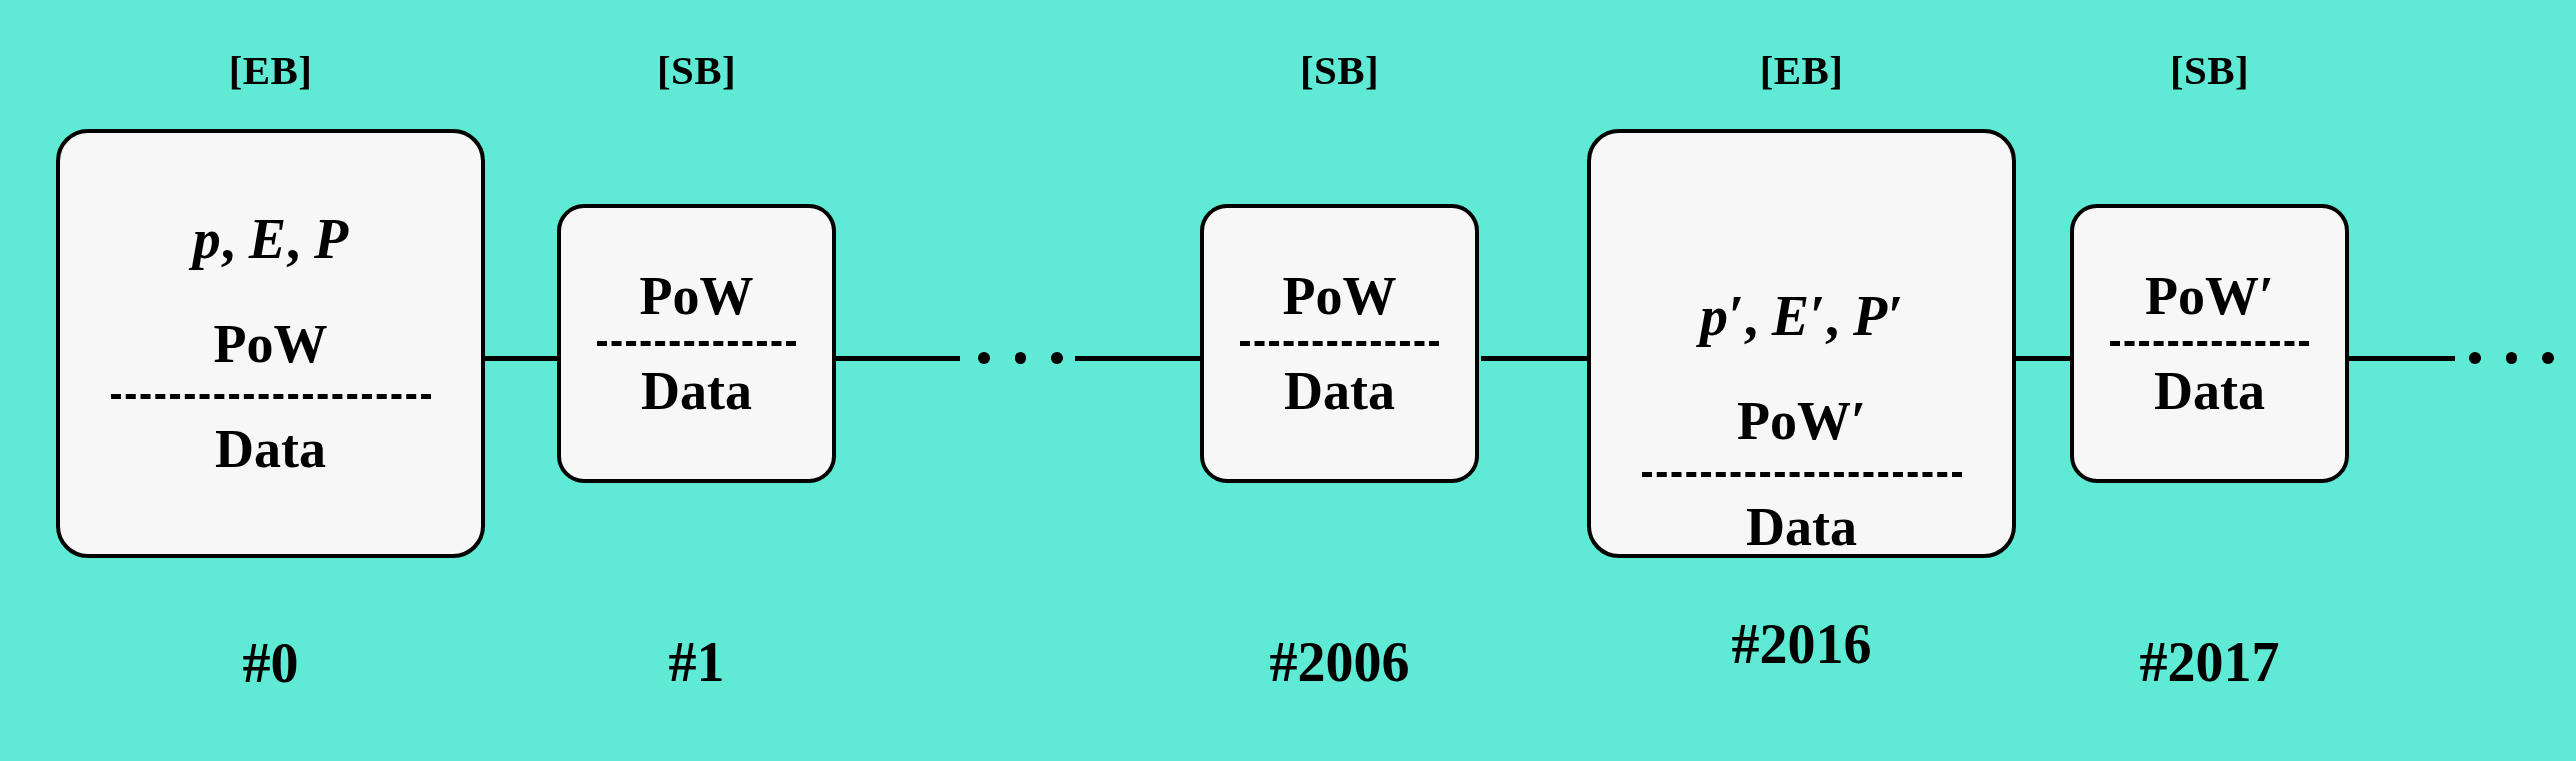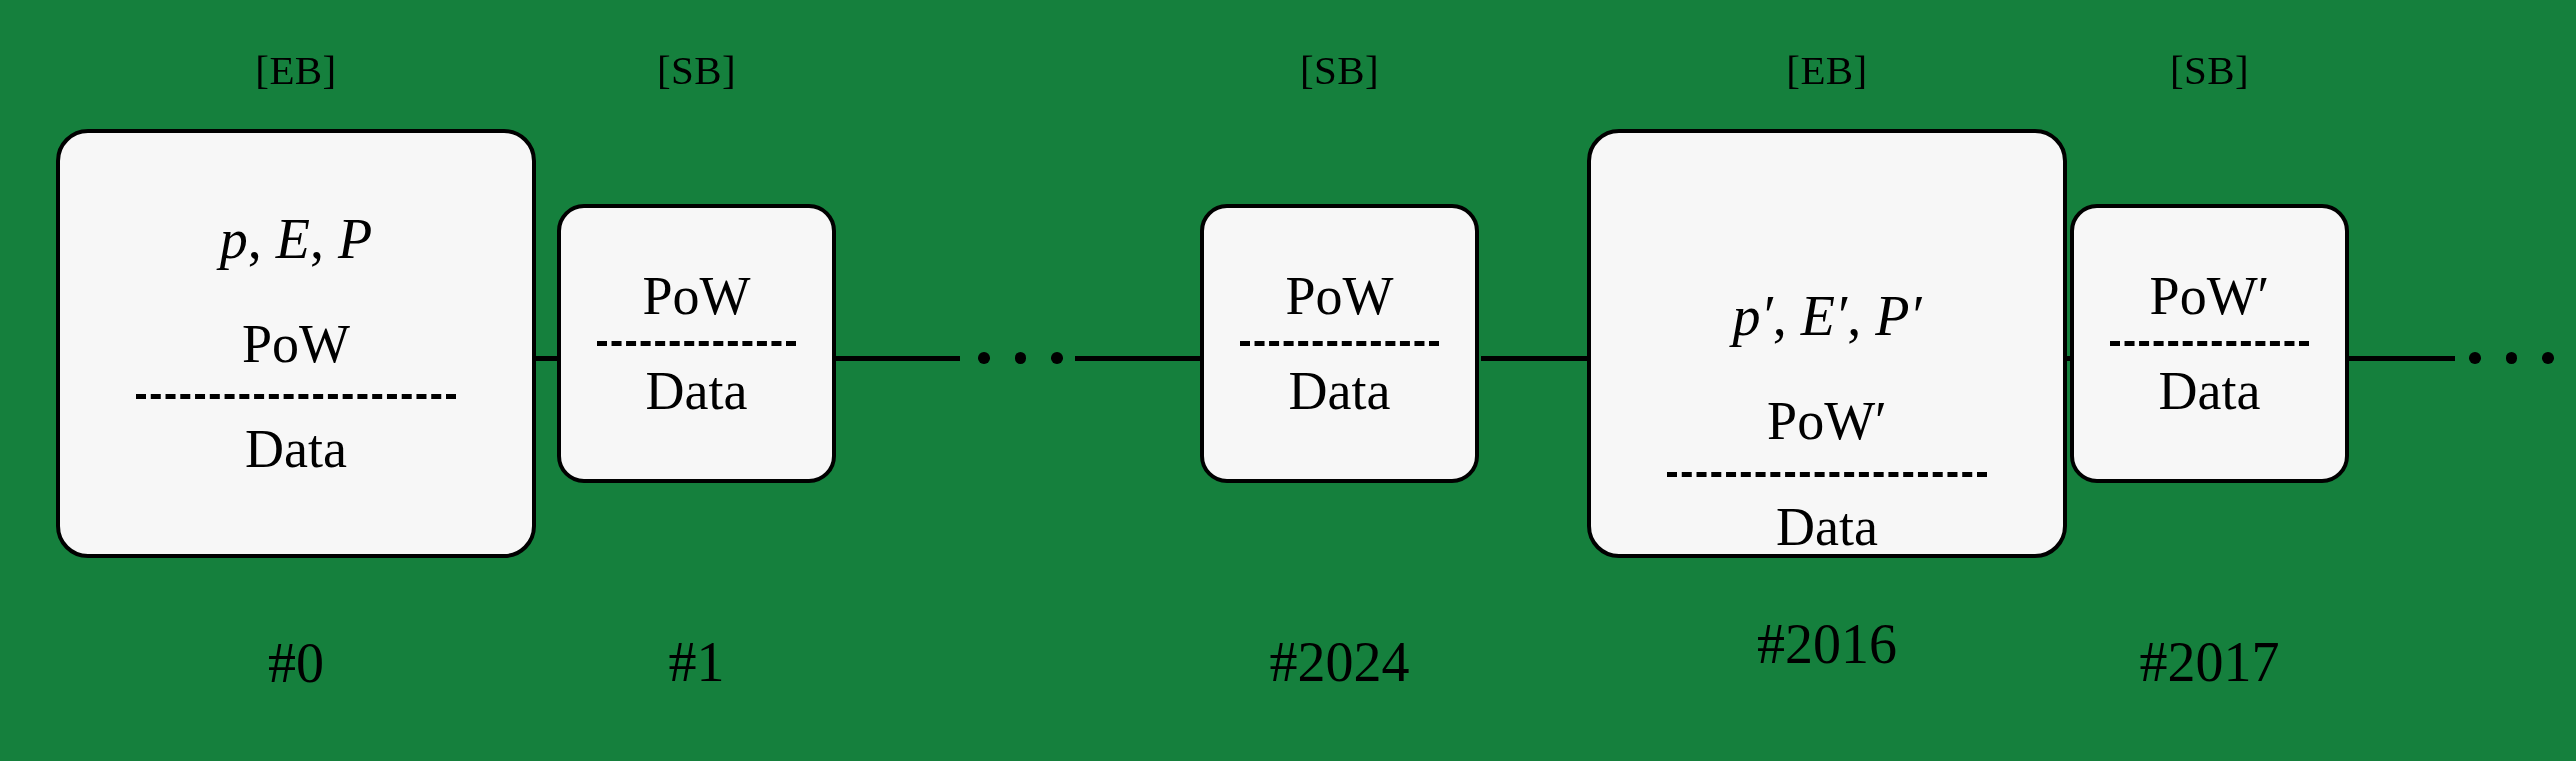--- a/index.html
+++ b/index.html
@@ -10,22 +10,23 @@
   }
   body {
     font-family: "Liberation Serif", "DejaVu Serif", serif;
     color: #000000;
   }
 
   #canvas {
     position: relative;
     width: 2576px;
     height: 761px;
-    background: #15803d;
+    background: #5eead4;
     overflow: hidden;
+    font-weight: bold;
   }
 
   
   .connector {
     position: absolute;
     height: 4.5px;
     background: #000000;
   }
 
   
@@ -70,21 +71,21 @@
     border-radius: 29px;
     background: #f7f7f7;
     display: flex;
     flex-direction: column;
     align-items: center;
     justify-content: center;
     position: relative;
   }
 
   .block-box.extended {
-    width: 480px;
+    width: 429px;
     height: 429px;
     border-radius: 32px;
   }
   .block-box.standard {
     width: 279px;
     height: 279px;
     border-radius: 27px;
   }
 
   
@@ -173,21 +174,21 @@
     <div class="index-label" style="margin-top:151px;">#1</div>
   </div>
 
   <div class="block-col" style="left:1200px; top:50px;">
     <div class="type-label">[SB]</div>
     <div class="block-box standard" style="margin-top:113px;">
       <div class="row row-pow">PoW</div>
       <div class="dashed-sep"></div>
       <div class="row row-data">Data</div>
     </div>
-    <div class="index-label" style="margin-top:151px;">#2024</div>
+    <div class="index-label" style="margin-top:151px;">#2006</div>
   </div>
 
   <div class="block-col" style="left:1587px; top:50px;">
     <div class="type-label">[EB]</div>
     <div class="block-box extended" style="margin-top:38px;justify-content:flex-end;">
       <div class="row math row-params">
         <span class="prime">p′</span><span class="comma">, </span><span class="prime">E′</span><span class="comma">, </span><span class="prime">P′</span>
       </div>
       <div class="row row-pow">PoW′</div>
       <div class="dashed-sep"></div>

